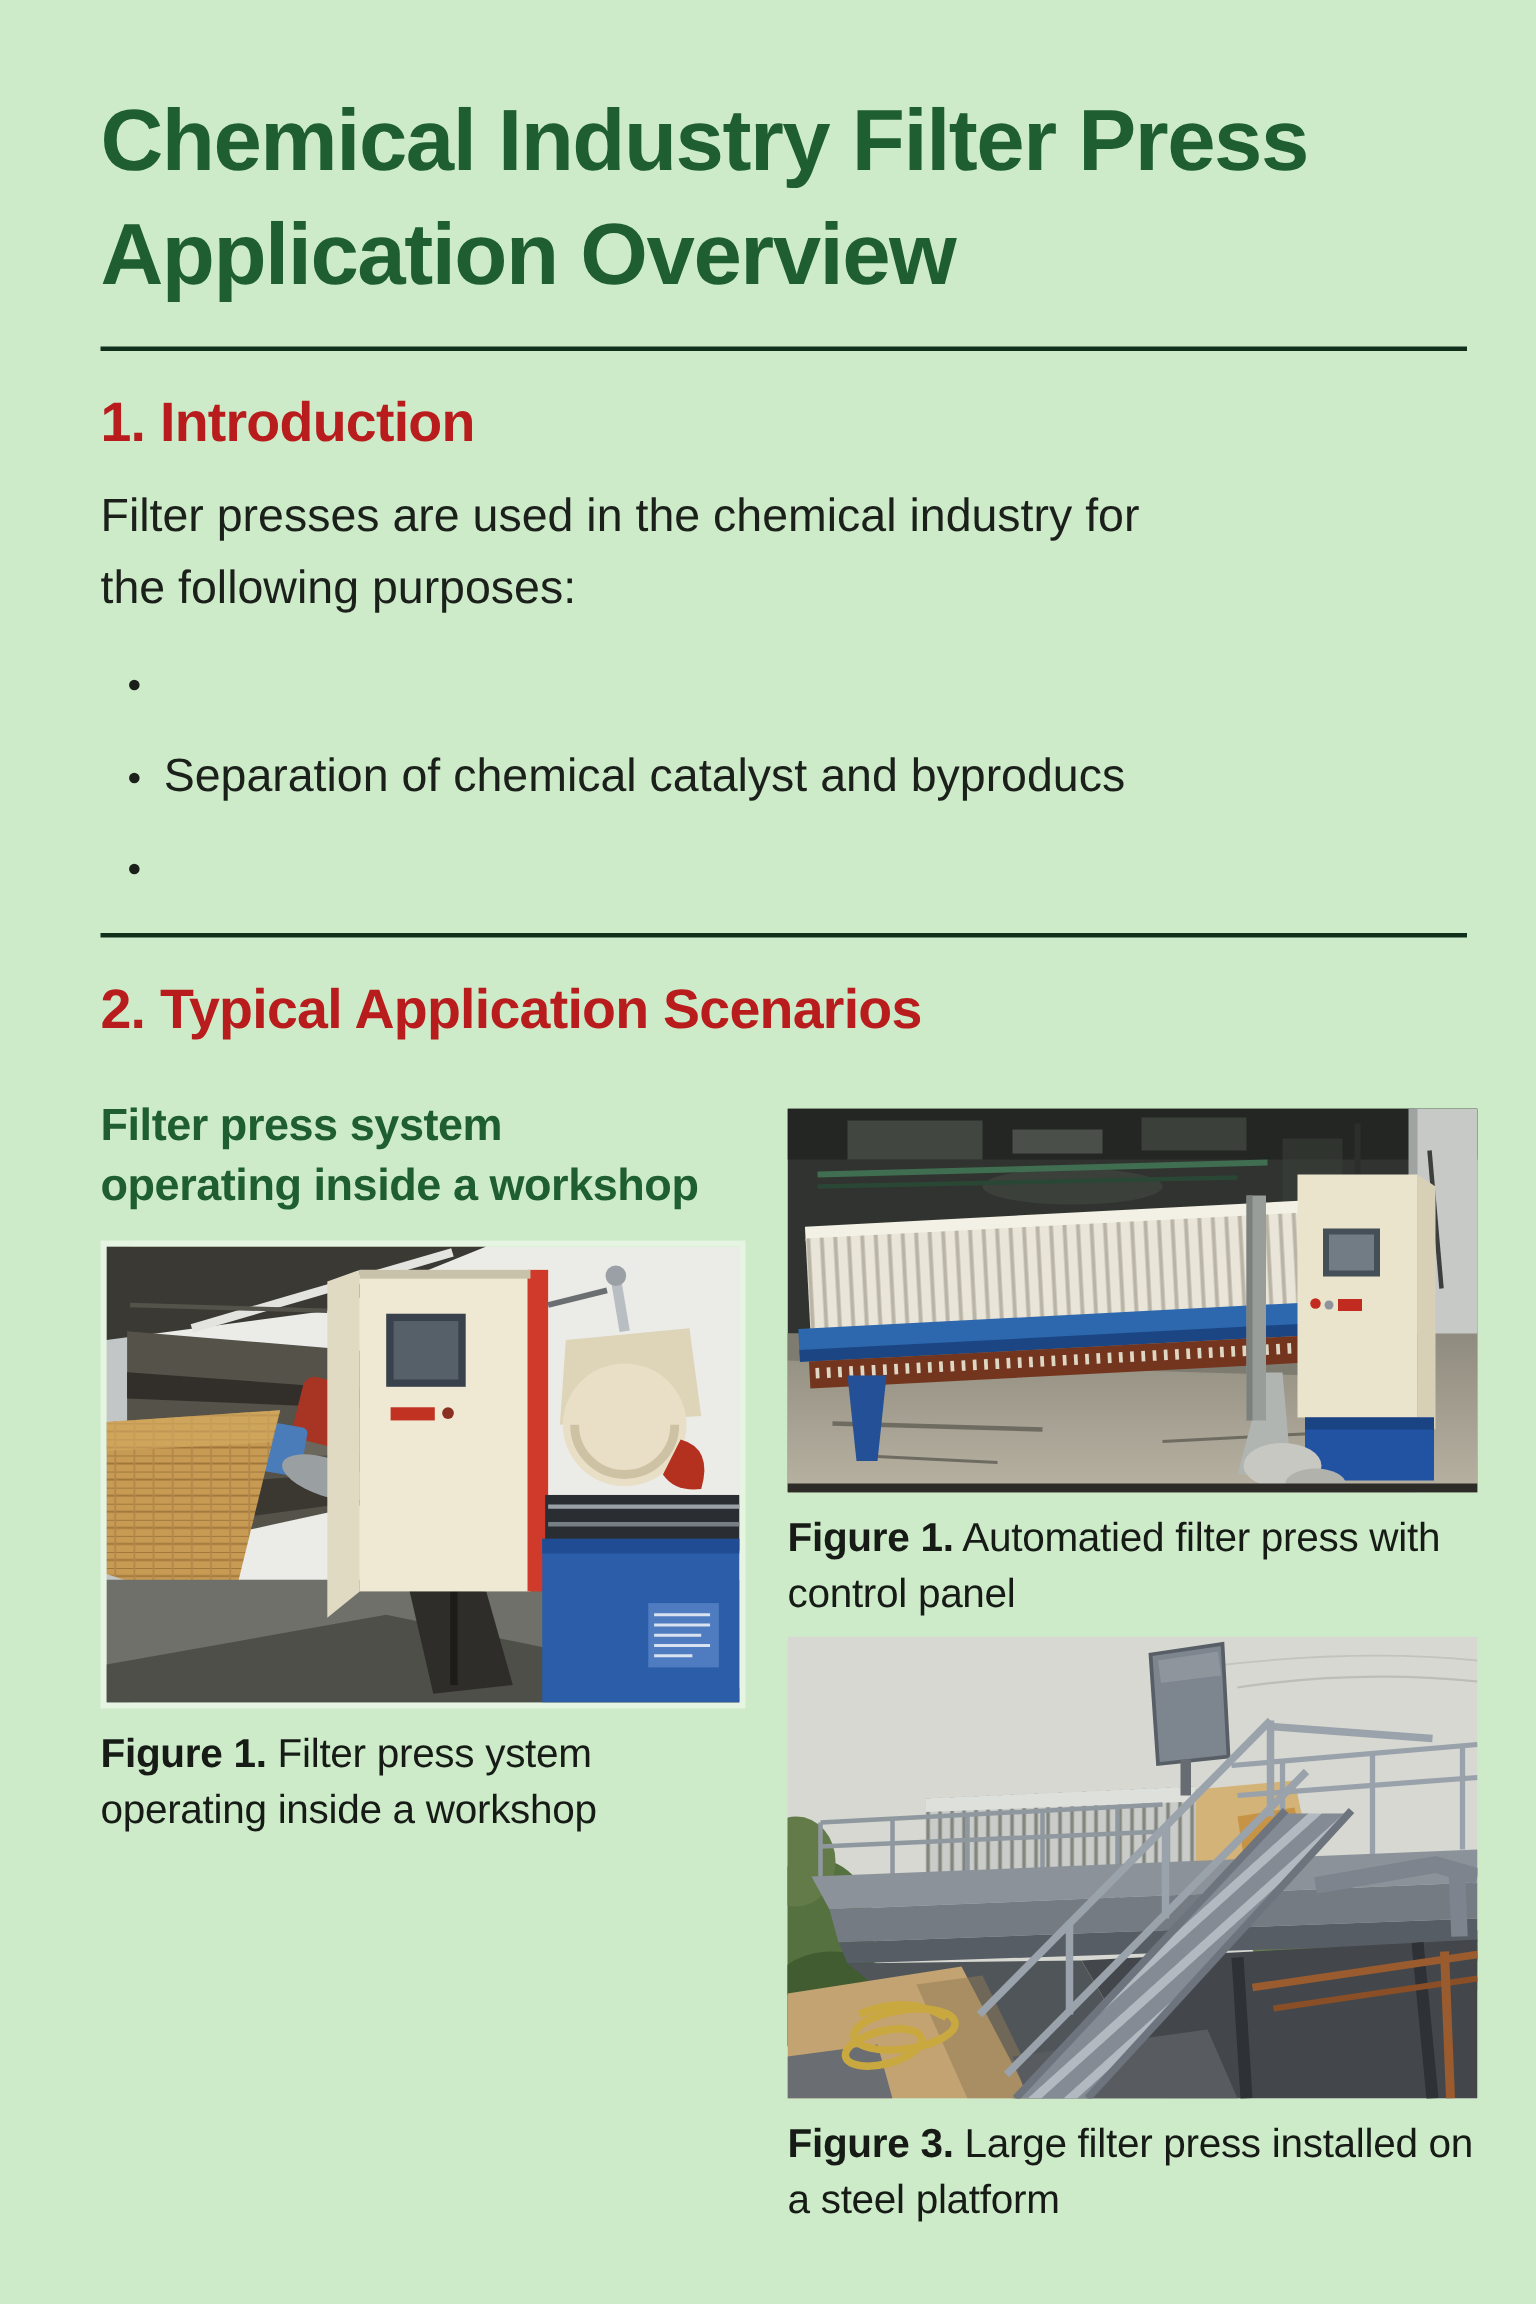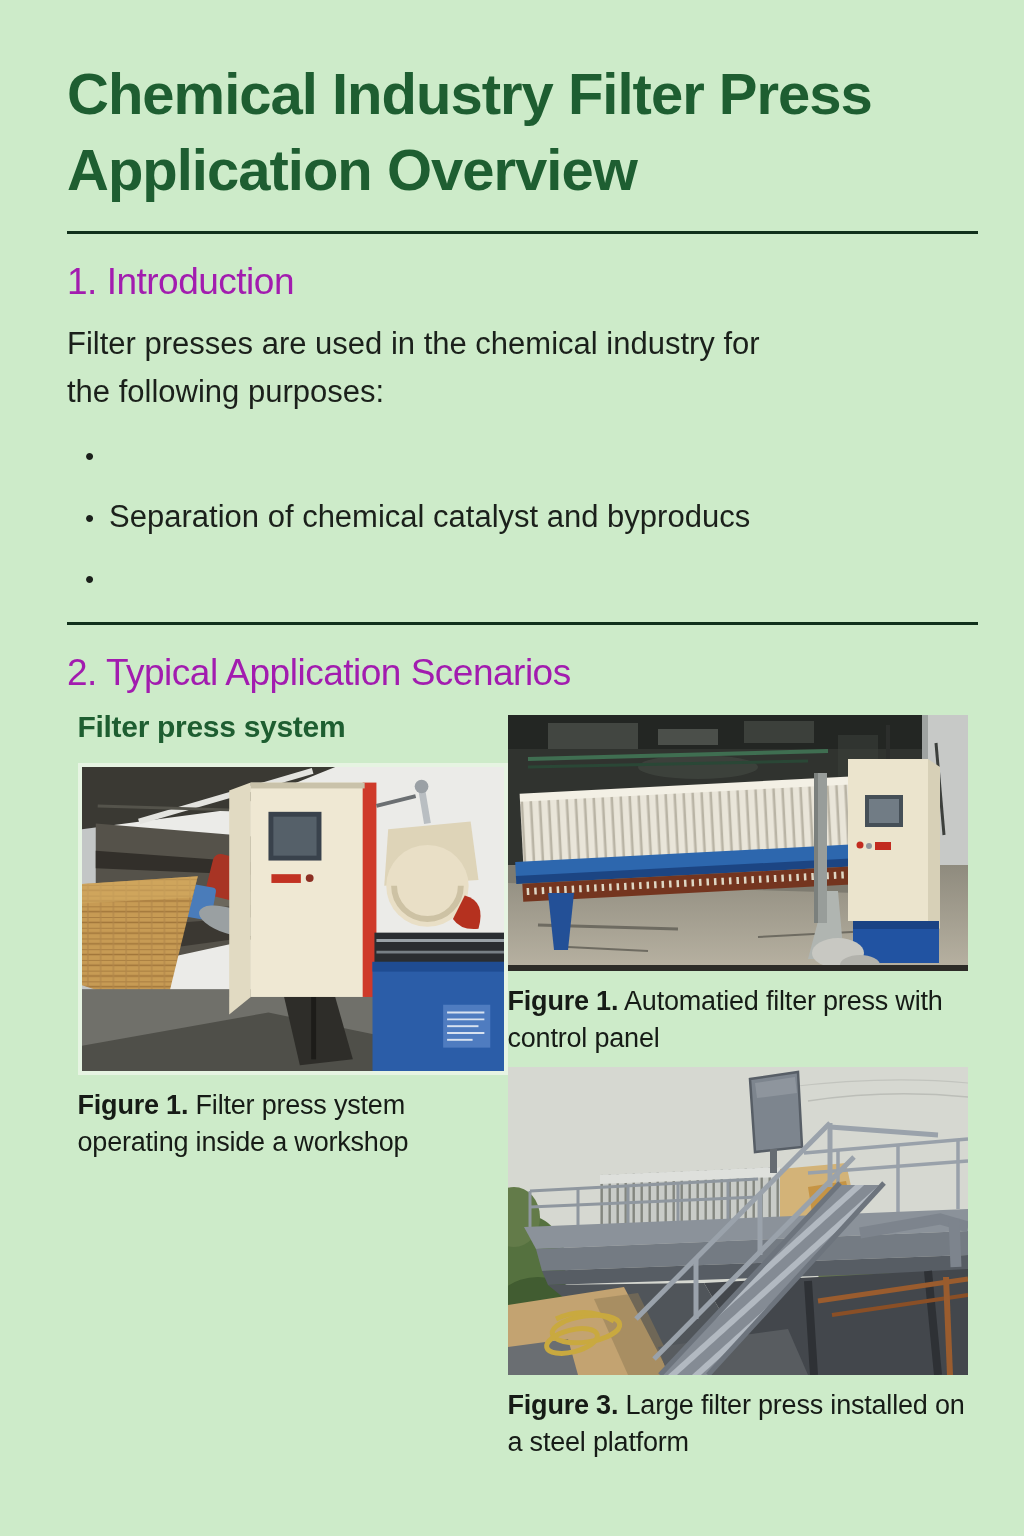--- a/index.html
+++ b/index.html
@@ -27,22 +27,22 @@
   hr.rule {
     border: none;
     border-top: 3px solid #11301c;
     margin: 23px 0 0 0;
     width: 911px;
   }
   h2.section-heading {
     margin: 26px 0 0 0;
     font-size: 37px;
     line-height: 44px;
-    font-weight: normal;
-    color: #a21caf;
+    font-weight: bold;
+    color: #b91c1c;
     letter-spacing: -0.5px;
   }
   p.lead {
     margin: 16px 0 0 0;
     font-size: 31px;
     line-height: 48px;
     max-width: 730px;
   }
   ul.bullet-list {
     list-style: none;
@@ -55,24 +55,23 @@
     margin-bottom: 21px;
     display: flex;
     align-items: baseline;
   }
   ul.bullet-list li .dot {
     font-size: 26px;
     margin-right: 15px;
     flex: 0 0 auto;
   }
   .columns {
-    margin-top: 12px;
+    margin-top: 36px;
     display: flex;
-    gap: 0;
-    justify-content: center;
+    gap: 28px;
   }
   .col-left { width: 430px; flex: 0 0 430px; }
   .col-right { width: 460px; flex: 0 0 460px; padding-top: 8px; }
   h3.sub-heading {
     margin: 0;
     font-size: 30px;
     line-height: 40px;
     font-weight: bold;
     color: #1e5e31;
     letter-spacing: -0.3px;
@@ -135,20 +134,21 @@
 
   <hr class="rule">
 
   <h2 class="section-heading">2. Typical Application Scenarios</h2>
 
   <div class="columns">
 
     <div class="col-left">
       <h3 class="sub-heading">
         <span>Filter press system</span>
+        <span>operating inside a workshop</span>
       </h3>
 
       <figure class="framed fig-workshop">
         <div class="photo">
           <svg width="422" height="304" viewBox="0 0 430 312" preserveAspectRatio="none">
             <defs>
               <pattern id="p2grid" width="13" height="11" patternUnits="userSpaceOnUse">
                 <rect width="13" height="11" fill="#c79b54"></rect>
                 <path d="M0 0H13M0 5.5H13" stroke="#a0753a" stroke-width="1.4"></path>
                 <path d="M6 0V11" stroke="#b2874a" stroke-width="1.2"></path>

